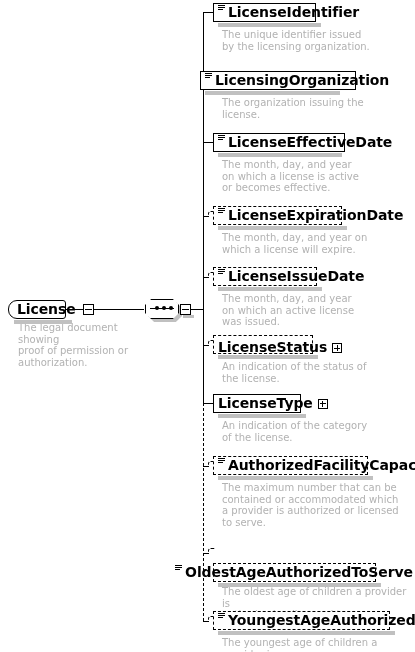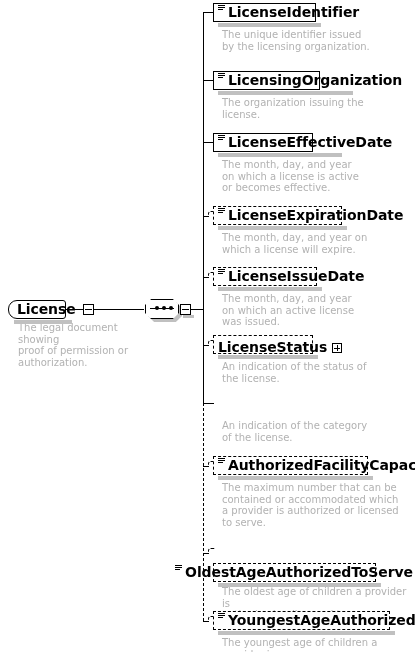--- a/index.html
+++ b/index.html
@@ -265,34 +265,34 @@
         <i></i>
         <i></i>
     </span>
     <span class="node-label">LicenseIdentifier</span>
     <span class="shadow" style="width:103px;"></span>
   </div>
   <div class="doc" style="left:222px; top:29px; width:165px;">The unique identifier issued
 by the licensing organization.</div>
 
   <div class="stub" style="left:203px; top:80px; width:11px;"></div>
-  <div class="node" style="left:213px; top:71px; width:107px;">
+  <div class="node" style="left:200px; top:71px; width:156px;">
     <span class="lines-icon">
       <i></i>
         <i></i>
         <i></i>
     </span>
     <span class="node-label">LicensingOrganization</span>
     <span class="shadow" style="width:135px;"></span>
   </div>
   <div class="doc" style="left:222px; top:97px; width:165px;">The organization issuing the
 license.</div>
 
   <div class="stub" style="left:203px; top:142px; width:11px;"></div>
-  <div class="node" style="left:213px; top:133px; width:100px;">
+  <div class="node" style="left:213px; top:133px; width:132px;">
     <span class="lines-icon">
       <i></i>
         <i></i>
         <i></i>
     </span>
     <span class="node-label">LicenseEffectiveDate</span>
     <span class="shadow" style="width:124px;"></span>
   </div>
   <div class="doc" style="left:222px; top:159px; width:165px;">The month, day, and year
 on which a license is active
@@ -331,20 +331,25 @@
   <div class="stub-corner" style="left:208px; top:340px;"></div>
   <div class="node optional" style="left:213px; top:335px; width:100px;align-items:flex-end;">
     <span class="node-label">LicenseStatus</span>
     <span class="expander"></span>
     <span class="shadow" style="width:100px;"></span>
   </div>
   <div class="doc" style="left:222px; top:361px; width:170px;">An indication of the status of
 the license.</div>
 
   <div class="stub" style="left:203px; top:403px; width:11px;"></div>
+  <div class="node" style="left:213px; top:394px; width:88px;">
+    <span class="node-label">LicenseType</span>
+    <span class="expander"></span>
+    <span class="shadow" style="width:88px;"></span>
+  </div>
   <div class="doc" style="left:222px; top:420px; width:170px;">An indication of the category
 of the license.</div>
 
   <div class="stub dashed" style="left:203px; top:466px; width:6px;"></div>
   <div class="stub-corner" style="left:208px; top:461px;"></div>
   <div class="node optional" style="left:213px; top:456px; width:155px;">
     <span class="lines-icon">
       <i></i>
         <i></i>
         <i></i>

